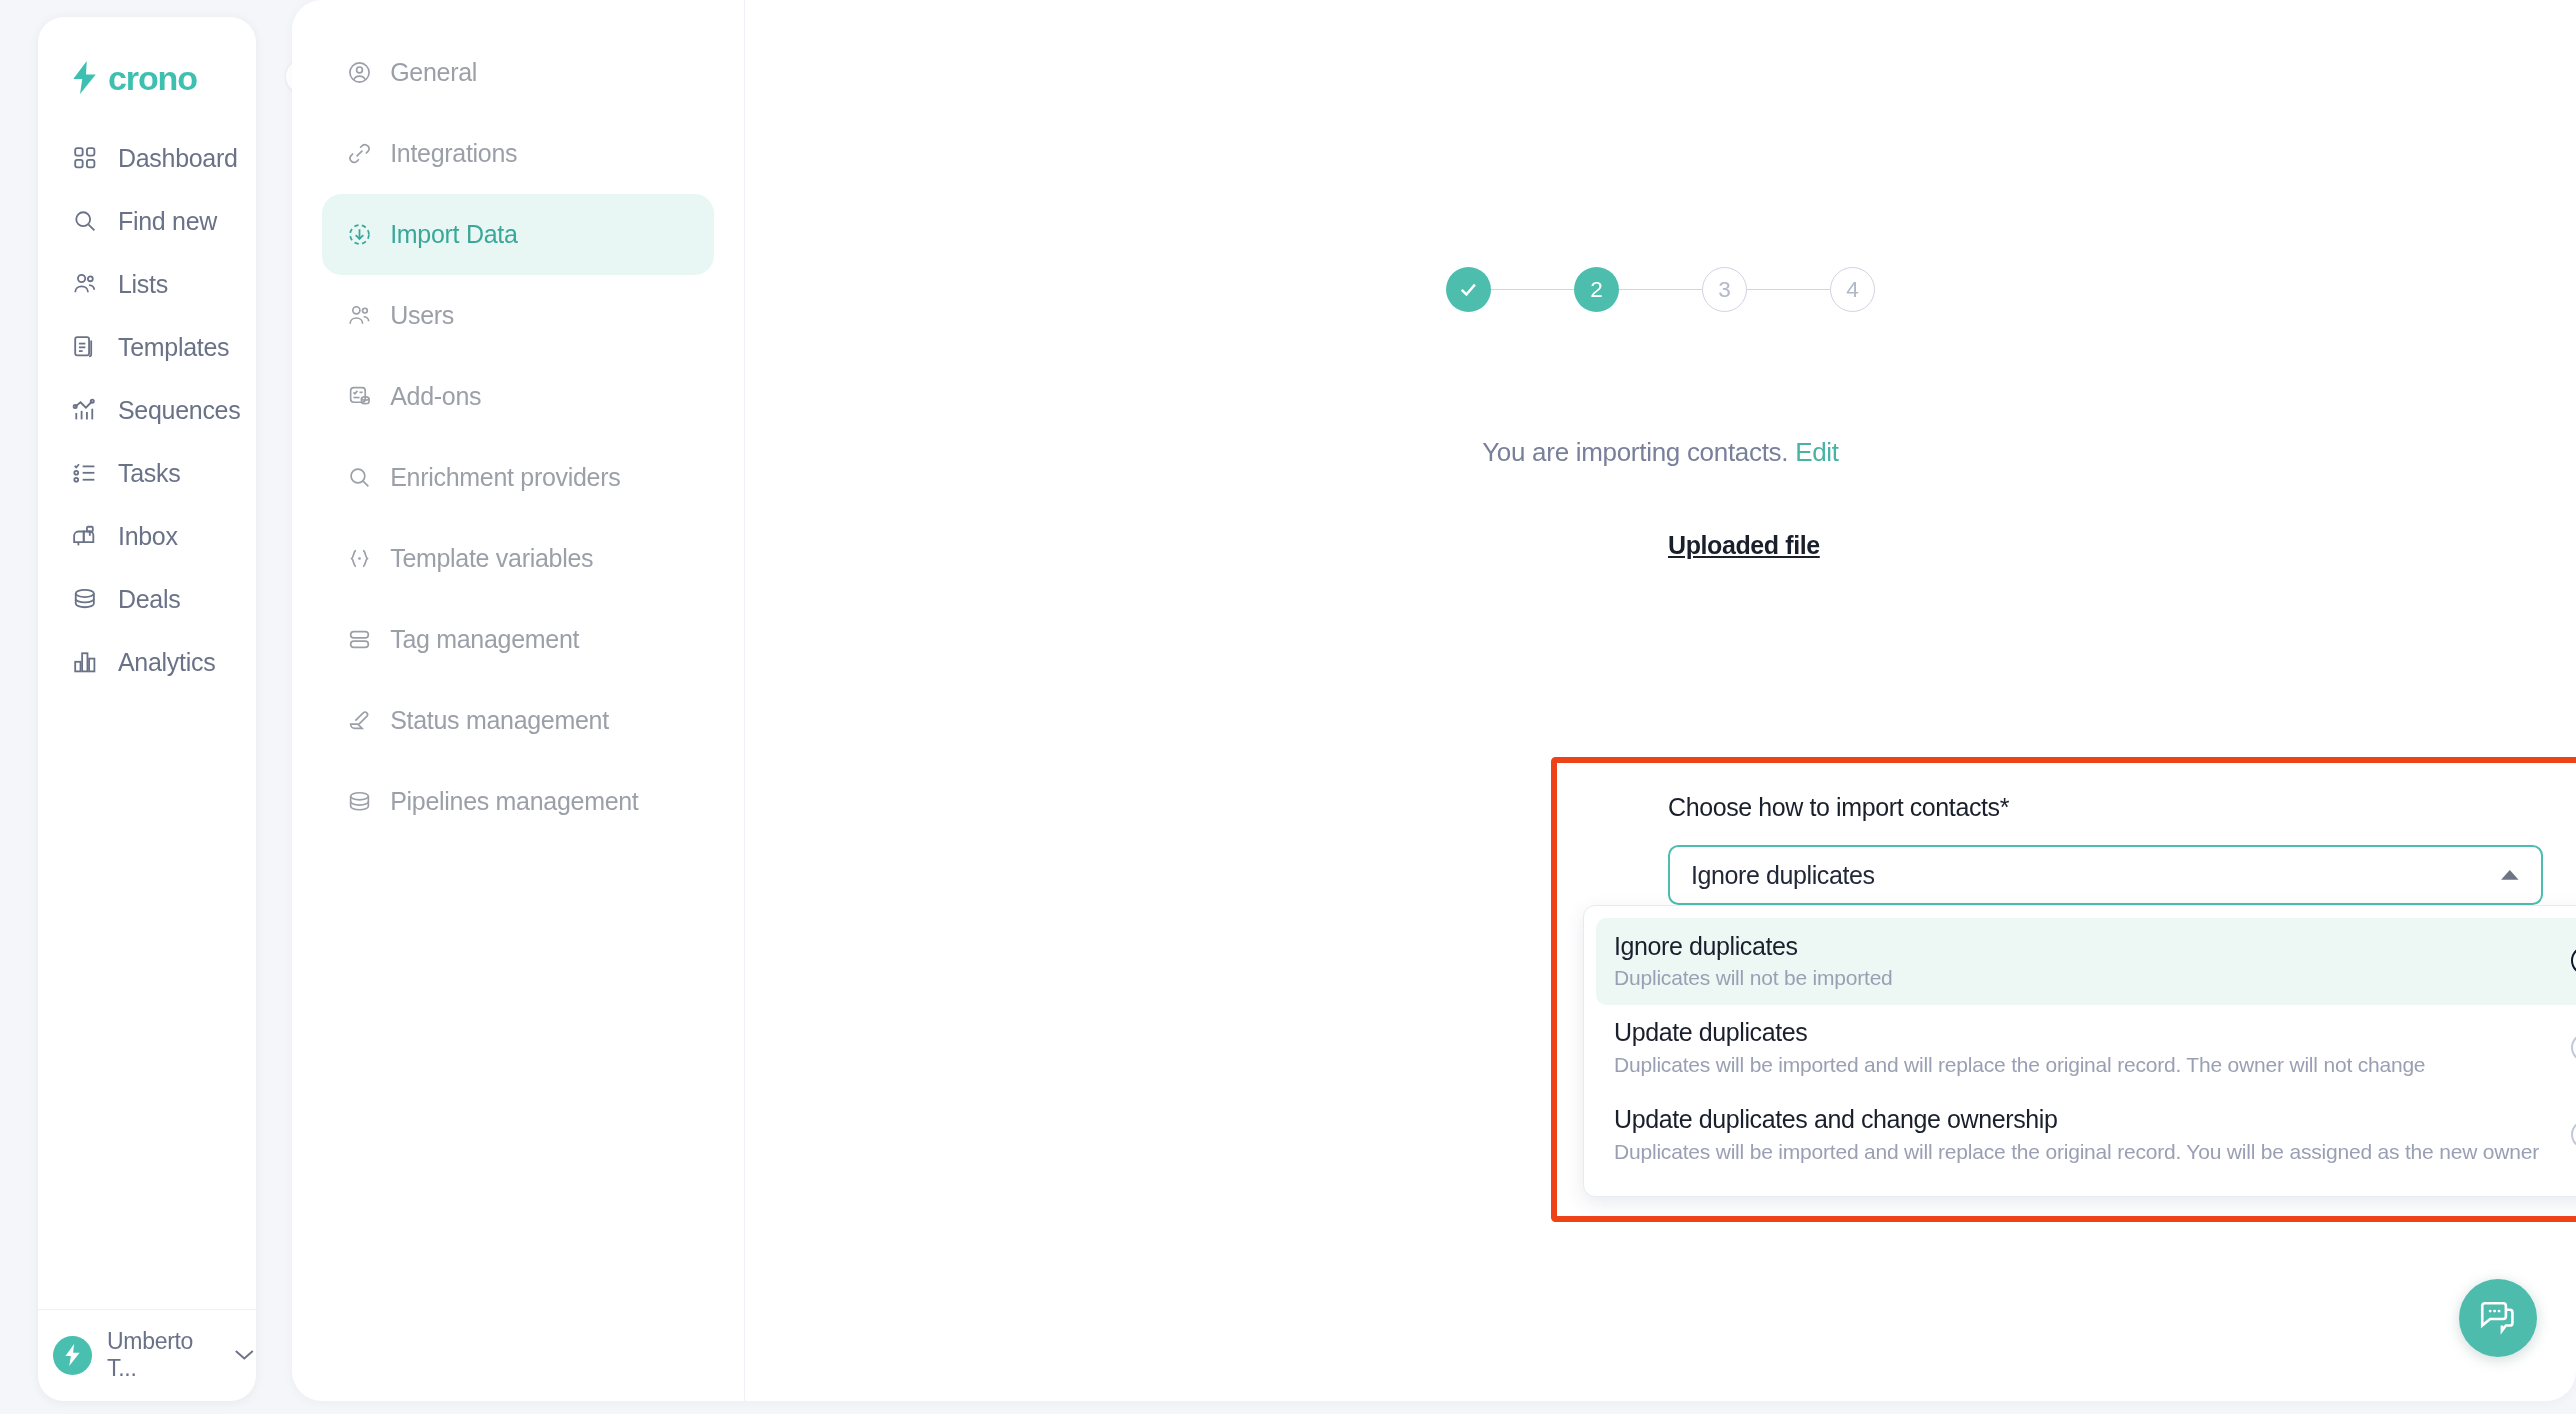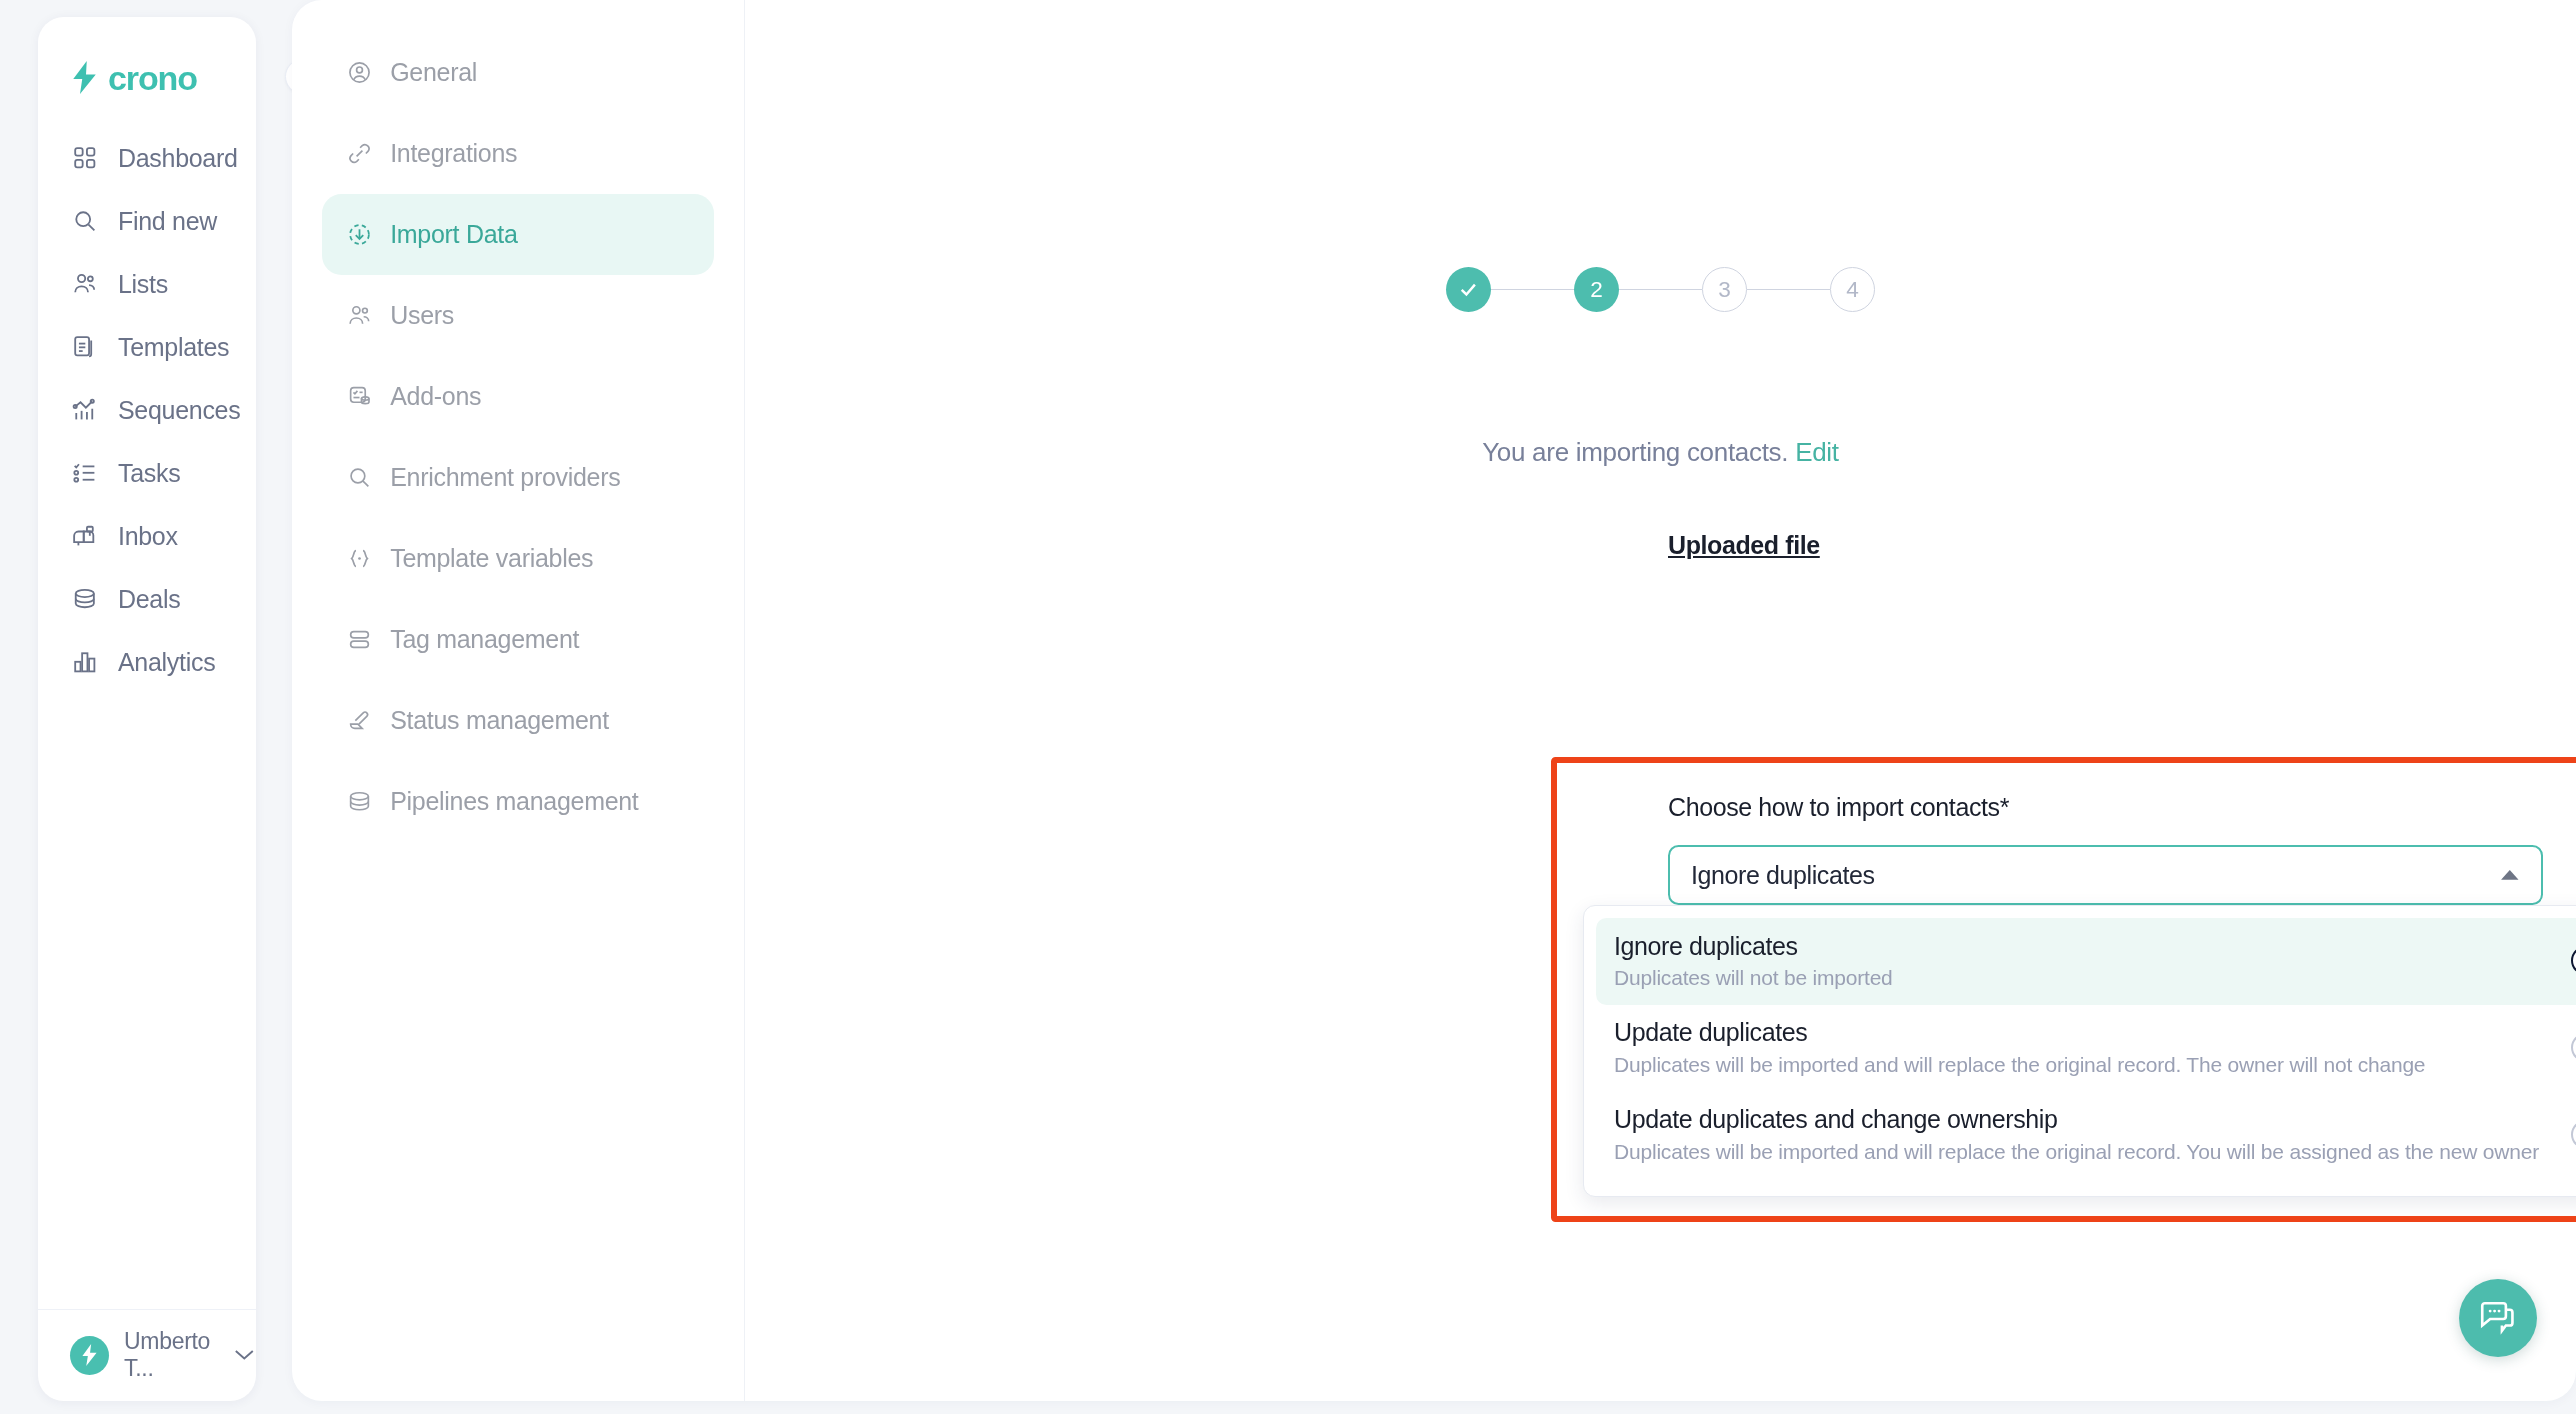--- a/index.html
+++ b/index.html
@@ -40,21 +40,21 @@
     display: flex; align-items: center; gap: 18px;
     height: 63px; padding-left: 32px; cursor: pointer;
     color: #6a7288;
   }
   .nav-item .nav-ico { width: 30px; height: 30px; flex: none;
     display: flex; align-items: center; justify-content: center; }
   .nav-item .nav-label { font-size: 25px; letter-spacing: -0.3px; }
   #sidebar-footer {
     border-top: 1.1px solid #eef1f7;
     height: 92px; display: flex; align-items: center; gap: 15px;
-    padding-left: 32px;
+    padding-left: 15px;
   }
   #avatar {
     width: 39px; height: 39px; border-radius: 50%;
     background: #49bfb0; flex: none;
     display: flex; align-items: center; justify-content: center;
   }
   #user-name { font-size: 23px; color: #6a7288; letter-spacing: -0.3px; }
   #user-caret { color: #6a7288; font-size: 19.6px; margin-left: 7.5px; }
 
   

